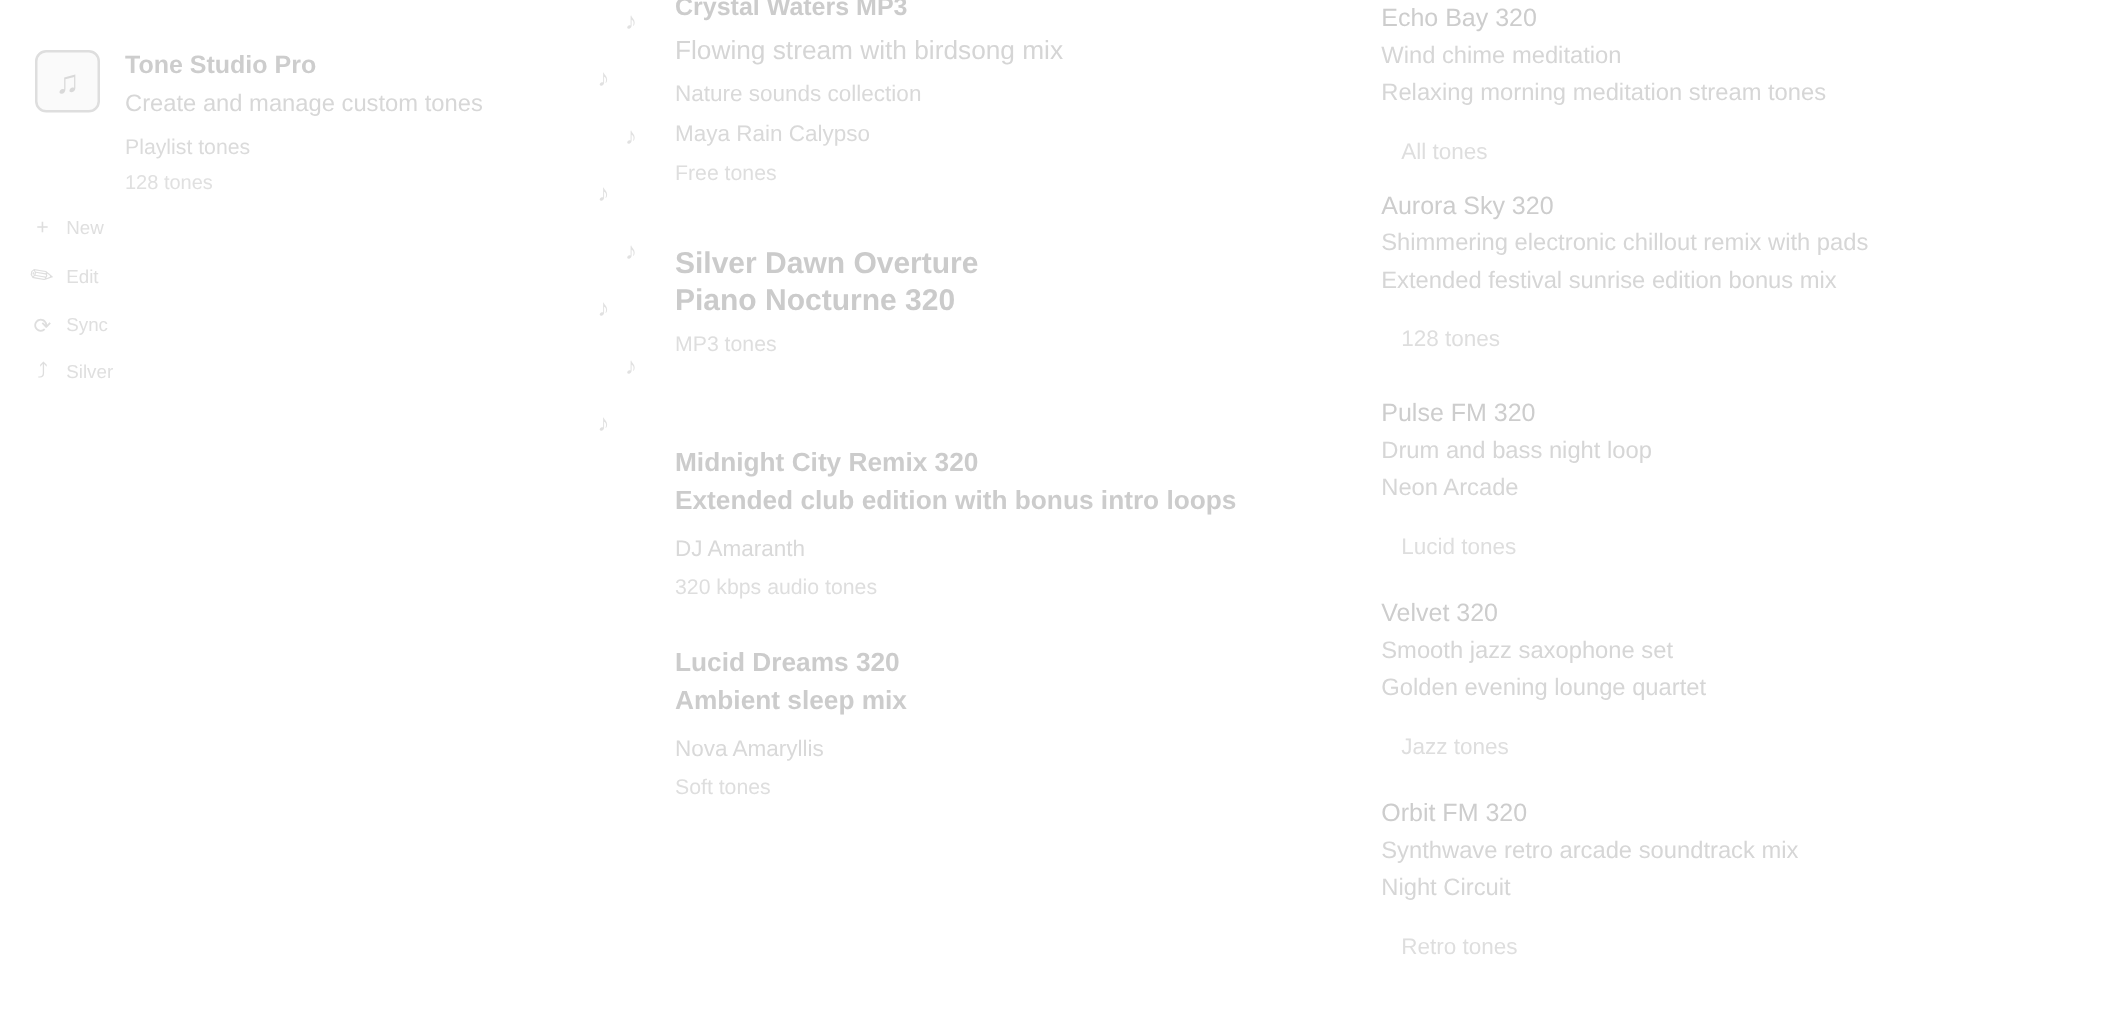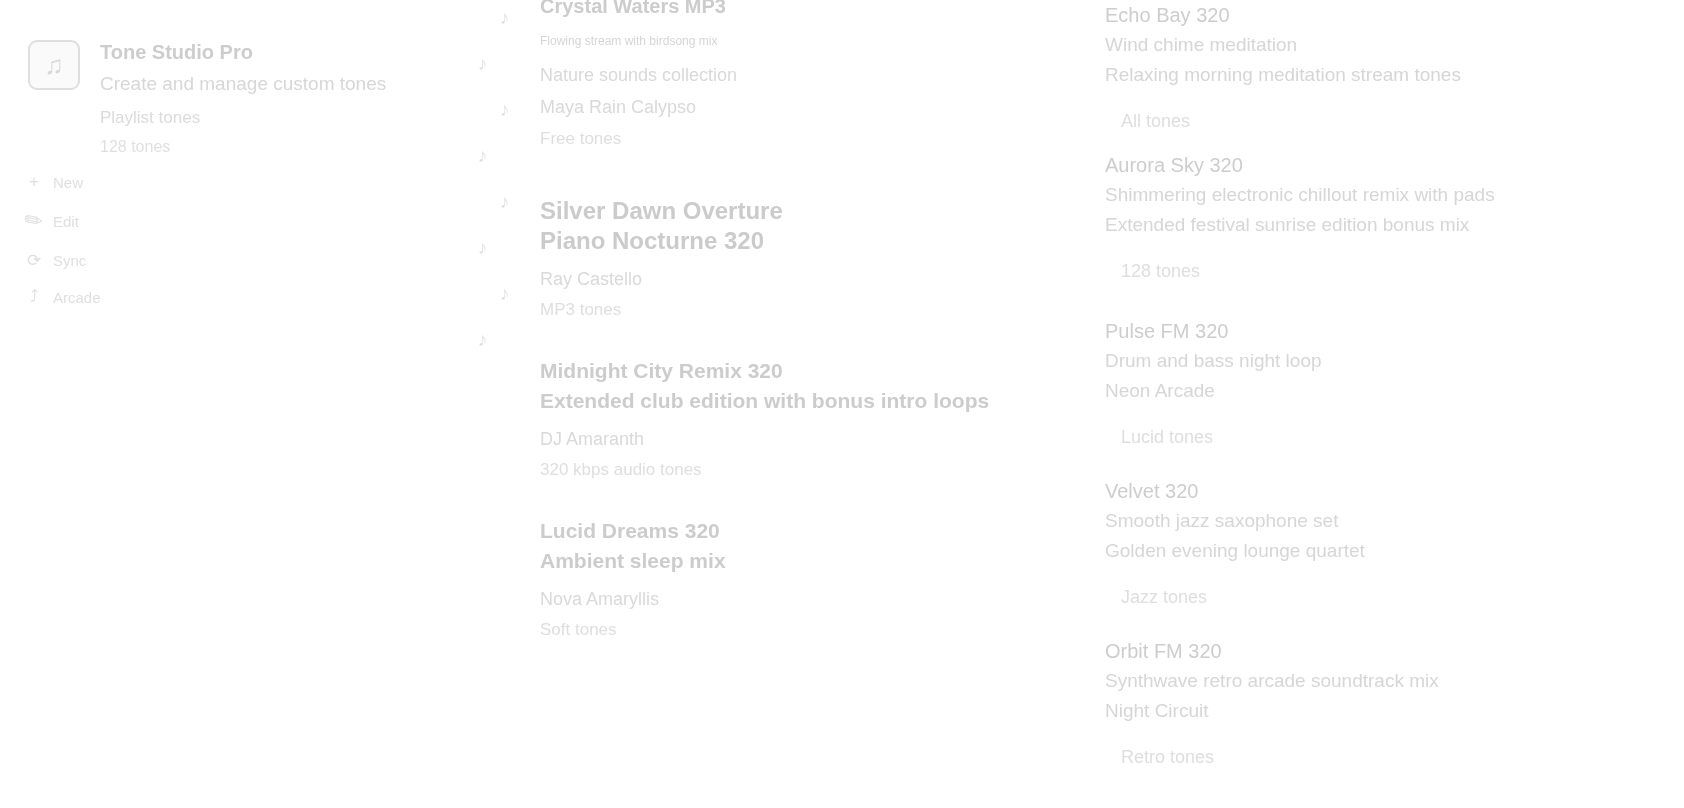--- a/index.html
+++ b/index.html
@@ -25,21 +25,21 @@
   
   .icon-rail{position:absolute;left:478px;top:8px;width:60px;}
   .rail-icon{display:block;font-size:19px;line-height:20px;color:#e1e1e1;margin-bottom:26px;}
   .rail-icon.alt{margin-left:22px;}
   .m-entry{position:absolute;left:540px;width:545px;}
   .m-entry-1{top:-6px;}
   .m-entry-2{top:196px;}
   .m-entry-3{top:356px;}
   .m-entry-4{top:516px;}
   .m-title{font-size:20px;font-weight:700;color:#cccccc;line-height:24px;margin:0 0 11px;}
-  .m-sub{font-size:12px;color:#d5d5d5;line-height:24px;margin:0 0 11px;}
+  .m-sub{font-size:21px;color:#d5d5d5;line-height:24px;margin:0 0 11px;}
   .m-detail{font-size:18px;color:#d9d9d9;line-height:22px;margin:0 0 10px;}
   .m-artist{font-size:18px;color:#d9d9d9;line-height:22px;margin:12px 0 0;}
   .m-meta{font-size:17px;color:#dedede;line-height:21px;margin:9px 0 0;}
   .m-big-title{font-size:24px;font-weight:700;color:#cbcbcb;line-height:30px;margin:0;}
   .m-mid-title{font-size:21px;font-weight:700;color:#cccccc;line-height:30px;margin:0;}
   
   .r-entry{position:absolute;left:1105px;width:470px;}
   .r-entry-1{top:0px;}
   .r-entry-2{top:150px;}
   .r-entry-3{top:316px;}
@@ -72,21 +72,21 @@
     <div class="left-item slanted">
       <span class="li-icon">✎</span>
       <span class="li-label">Edit</span>
     </div>
     <div class="left-item">
       <span class="li-icon">⟳</span>
       <span class="li-label">Sync</span>
     </div>
     <div class="left-item">
       <span class="li-icon">⤴</span>
-      <span class="li-label">Arcade</span>
+      <span class="li-label">Silver</span>
     </div>
   </div>
 
   <div class="icon-rail">
     <span class="rail-icon alt">♪</span>
     <span class="rail-icon">♪</span>
     <span class="rail-icon alt">♪</span>
     <span class="rail-icon">♪</span>
     <span class="rail-icon alt">♪</span>
     <span class="rail-icon">♪</span>
@@ -98,21 +98,20 @@
     <p class="m-title">Crystal Waters MP3</p>
     <p class="m-sub">Flowing stream with birdsong mix</p>
     <p class="m-detail">Nature sounds collection</p>
     <p class="m-detail">Maya Rain Calypso</p>
     <p class="m-meta">Free tones</p>
   </div>
 
   <div class="m-entry m-entry-2">
     <p class="m-big-title">Silver Dawn Overture</p>
     <p class="m-big-title">Piano Nocturne 320</p>
-    <p class="m-artist">Ray Castello</p>
     <p class="m-meta">MP3 tones</p>
   </div>
 
   <div class="m-entry m-entry-3">
     <p class="m-mid-title">Midnight City Remix 320</p>
     <p class="m-mid-title">Extended club edition with bonus intro loops</p>
     <p class="m-artist">DJ Amaranth</p>
     <p class="m-meta">320 kbps audio tones</p>
   </div>
 

